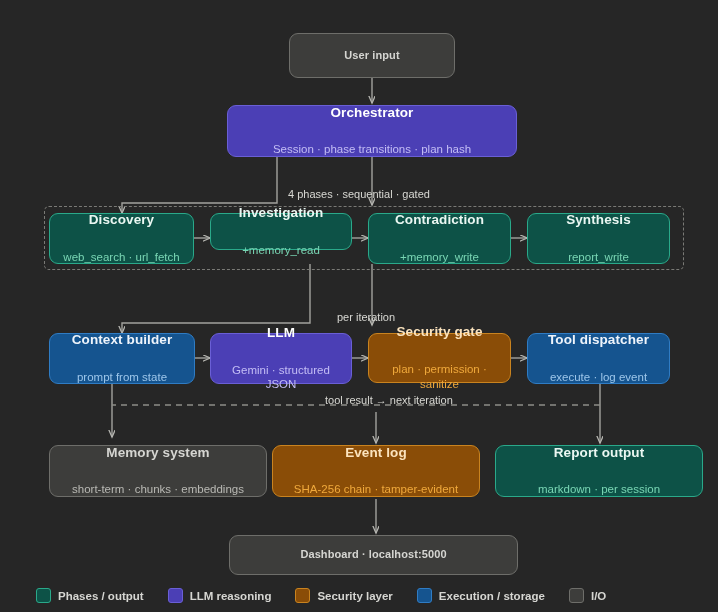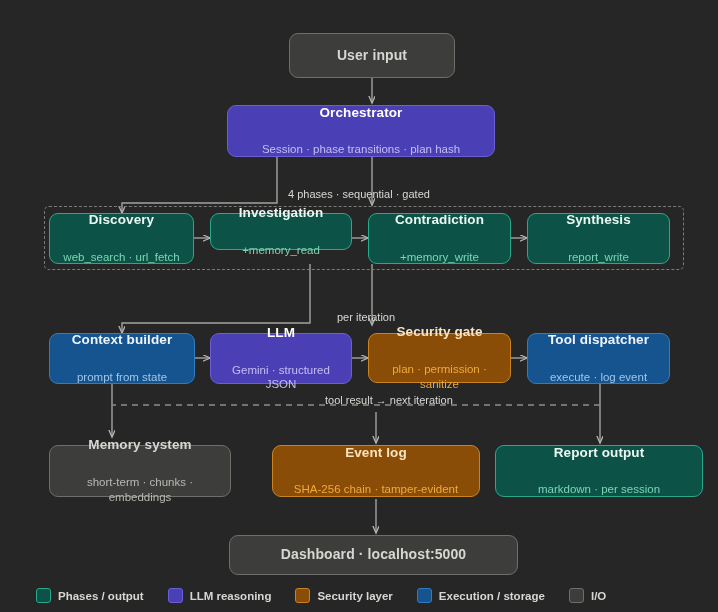--- a/index.html
+++ b/index.html
@@ -39,21 +39,21 @@
     font-weight: bold;
     line-height: 1.25;
     letter-spacing: 0.1px;
   }
   .node .sub {
     font-size: 11.5px;
     font-weight: normal;
     line-height: 1.3;
     margin-top: 21px;
   }
-  .node.single .title { font-size: 14px; }
+  .node.single .title { font-size: 11px; }
 
   
   .n-io      { background: #3d3d3b; border-color: #6e6e6a; }
   .n-io .title { color: #d6d6d2; }
   .n-io .sub   { color: #b9b9b4; }
 
   .n-llm     { background: #4b3fb5; border-color: #6a5fd6; }
   .n-llm .title { color: #ffffff; }
   .n-llm .sub   { color: #c3bdf5; }
 
@@ -160,21 +160,21 @@
     </g>
   </svg>
 
   <div class="group-box" style="left:44px; top:206px; width:640px; height:64px;"></div>
   <div class="group-label" style="left:50px; top:211px;">agent loop</div>
 
   <div class="node n-io single" style="left:289px; top:33px; width:166px; height:45px;">
     <div class="title">User input</div>
   </div>
 
-  <div class="node n-llm" style="left:227px; top:105px; width:268px; height:52px;">
+  <div class="node n-llm" style="left:227px; top:105px; width:290px; height:52px;">
     <div class="title">Orchestrator</div>
     <div class="sub">Session · phase transitions · plan hash</div>
   </div>
 
   <div class="node n-phase" style="left:49px; top:213px; width:145px; height:51px;">
     <div class="title">Discovery</div>
     <div class="sub">web_search · url_fetch</div>
   </div>
 
   <div class="node n-phase" style="left:210px; top:213px; width:142px; height:37px;">
@@ -205,21 +205,21 @@
   <div class="node n-sec" style="left:368px; top:333px; width:143px; height:50px;">
     <div class="title">Security gate</div>
     <div class="sub">plan · permission · sanitize</div>
   </div>
 
   <div class="node n-exec" style="left:527px; top:333px; width:143px; height:51px;">
     <div class="title">Tool dispatcher</div>
     <div class="sub">execute · log event</div>
   </div>
 
-  <div class="node n-io" style="left:49px; top:445px; width:182px; height:52px;">
+  <div class="node n-io" style="left:49px; top:445px; width:218px; height:52px;">
     <div class="title">Memory system</div>
     <div class="sub">short-term · chunks · embeddings</div>
   </div>
 
   <div class="node n-sec" style="left:272px; top:445px; width:208px; height:52px;">
     <div class="title">Event log</div>
     <div class="sub">SHA-256 chain · tamper-evident</div>
   </div>
 
   <div class="node n-phase" style="left:495px; top:445px; width:208px; height:52px;">

